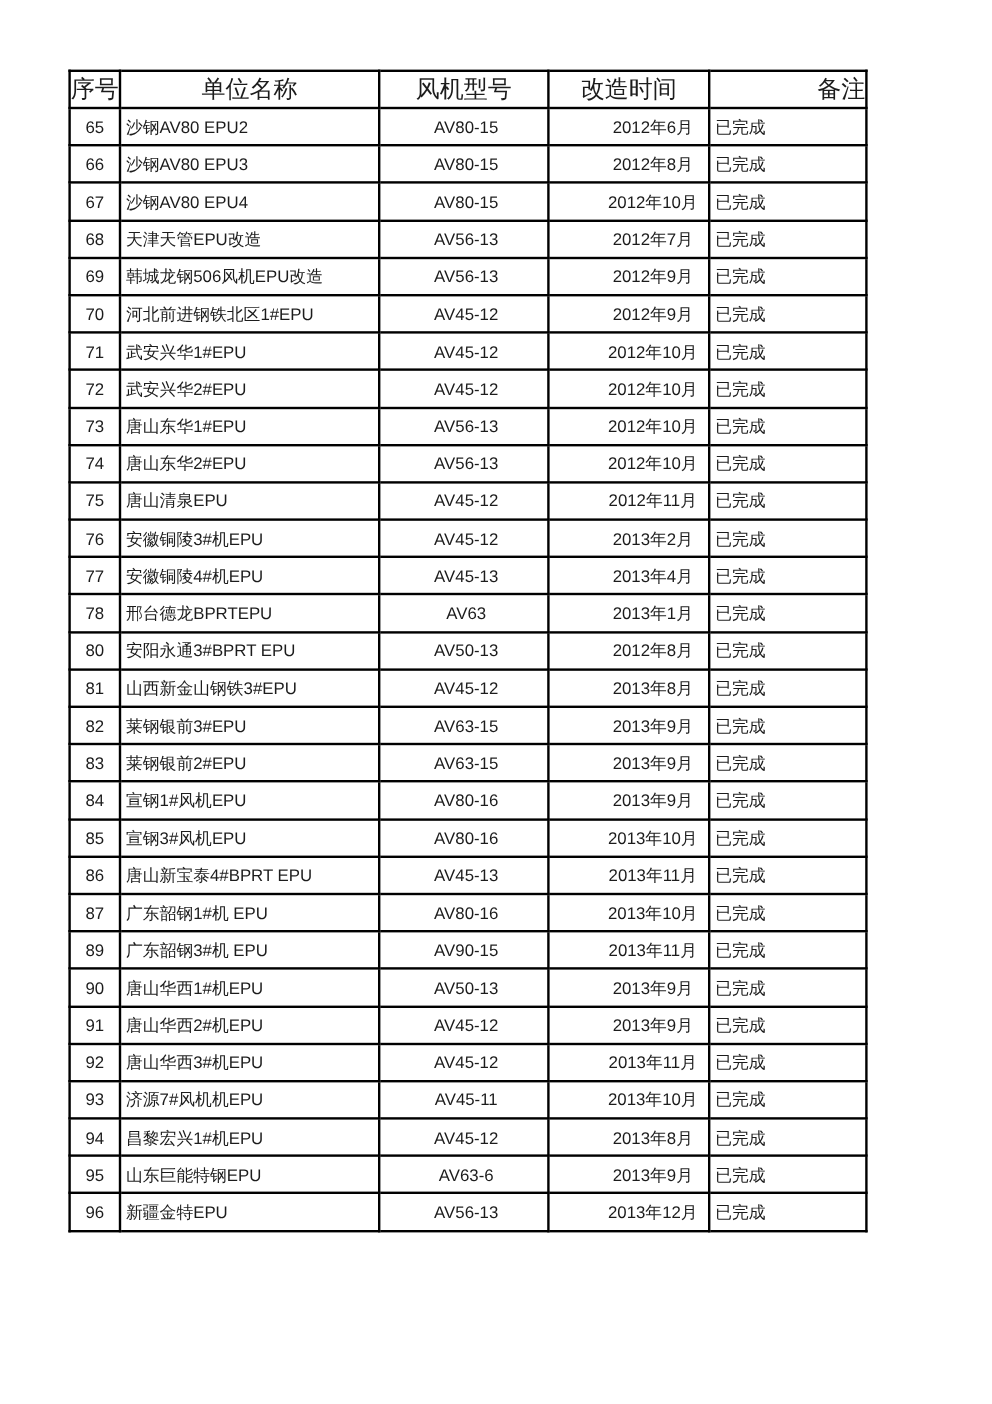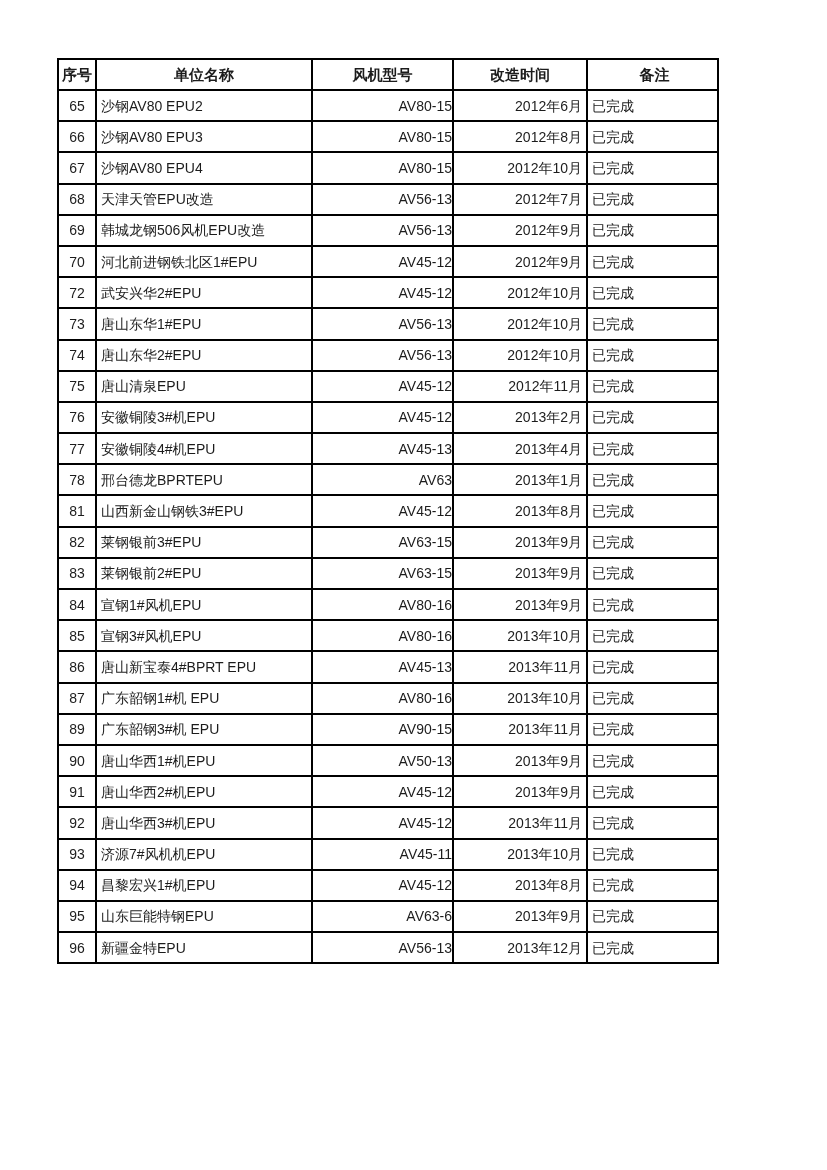--- a/index.html
+++ b/index.html
@@ -37,32 +37,32 @@
     white-space: nowrap;
     vertical-align: middle;
     font-size: 14px;
     line-height: 1;
     padding: 0;
   }
   table.fan-table thead tr { height: 31px; }
   table.fan-table tbody tr { height: 31.2px; }
 
   table.fan-table th {
-    font-size: 15px;
-    font-weight: bold;
+    font-size: 20px;
+    font-weight: normal;
     text-align: center;
   }
   table.fan-table th.col-4 {
-    text-align: center;
+    text-align: right;
     padding-left: 4px;
   }
   table.fan-table td.col-0 { text-align: center; }
   table.fan-table td.col-1 { text-align: left;  padding-left: 4px; margin-left: 44px; }
-  table.fan-table td.col-2 { text-align: right;  padding-left: 4px; }
-  table.fan-table td.col-3 { text-align: right; padding-right: 4px; padding-left: 44px; }
+  table.fan-table td.col-2 { text-align: center;  padding-left: 4px; }
+  table.fan-table td.col-3 { text-align: center; padding-right: 4px; padding-left: 44px; }
   table.fan-table td.col-4 { text-align: left;  padding-left: 4px; }
 </style>
 </head>
 <body>
 
 <div class="page">
   <table class="fan-table">
     <colgroup>
       <col class="c0">
         <col class="c1">
@@ -116,20 +116,27 @@
           <td class="col-4">已完成</td>
         </tr>
         <tr>
           <td class="col-0">70</td>
           <td class="col-1">河北前进钢铁北区1#EPU</td>
           <td class="col-2">AV45-12</td>
           <td class="col-3">2012年9月</td>
           <td class="col-4">已完成</td>
         </tr>
         <tr>
+          <td class="col-0">71</td>
+          <td class="col-1">武安兴华1#EPU</td>
+          <td class="col-2">AV45-12</td>
+          <td class="col-3">2012年10月</td>
+          <td class="col-4">已完成</td>
+        </tr>
+        <tr>
           <td class="col-0">72</td>
           <td class="col-1">武安兴华2#EPU</td>
           <td class="col-2">AV45-12</td>
           <td class="col-3">2012年10月</td>
           <td class="col-4">已完成</td>
         </tr>
         <tr>
           <td class="col-0">73</td>
           <td class="col-1">唐山东华1#EPU</td>
           <td class="col-2">AV56-13</td>
@@ -165,20 +172,27 @@
           <td class="col-4">已完成</td>
         </tr>
         <tr>
           <td class="col-0">78</td>
           <td class="col-1">邢台德龙BPRTEPU</td>
           <td class="col-2">AV63</td>
           <td class="col-3">2013年1月</td>
           <td class="col-4">已完成</td>
         </tr>
         <tr>
+          <td class="col-0">80</td>
+          <td class="col-1">安阳永通3#BPRT EPU</td>
+          <td class="col-2">AV50-13</td>
+          <td class="col-3">2012年8月</td>
+          <td class="col-4">已完成</td>
+        </tr>
+        <tr>
           <td class="col-0">81</td>
           <td class="col-1">山西新金山钢铁3#EPU</td>
           <td class="col-2">AV45-12</td>
           <td class="col-3">2013年8月</td>
           <td class="col-4">已完成</td>
         </tr>
         <tr>
           <td class="col-0">82</td>
           <td class="col-1">莱钢银前3#EPU</td>
           <td class="col-2">AV63-15</td>

